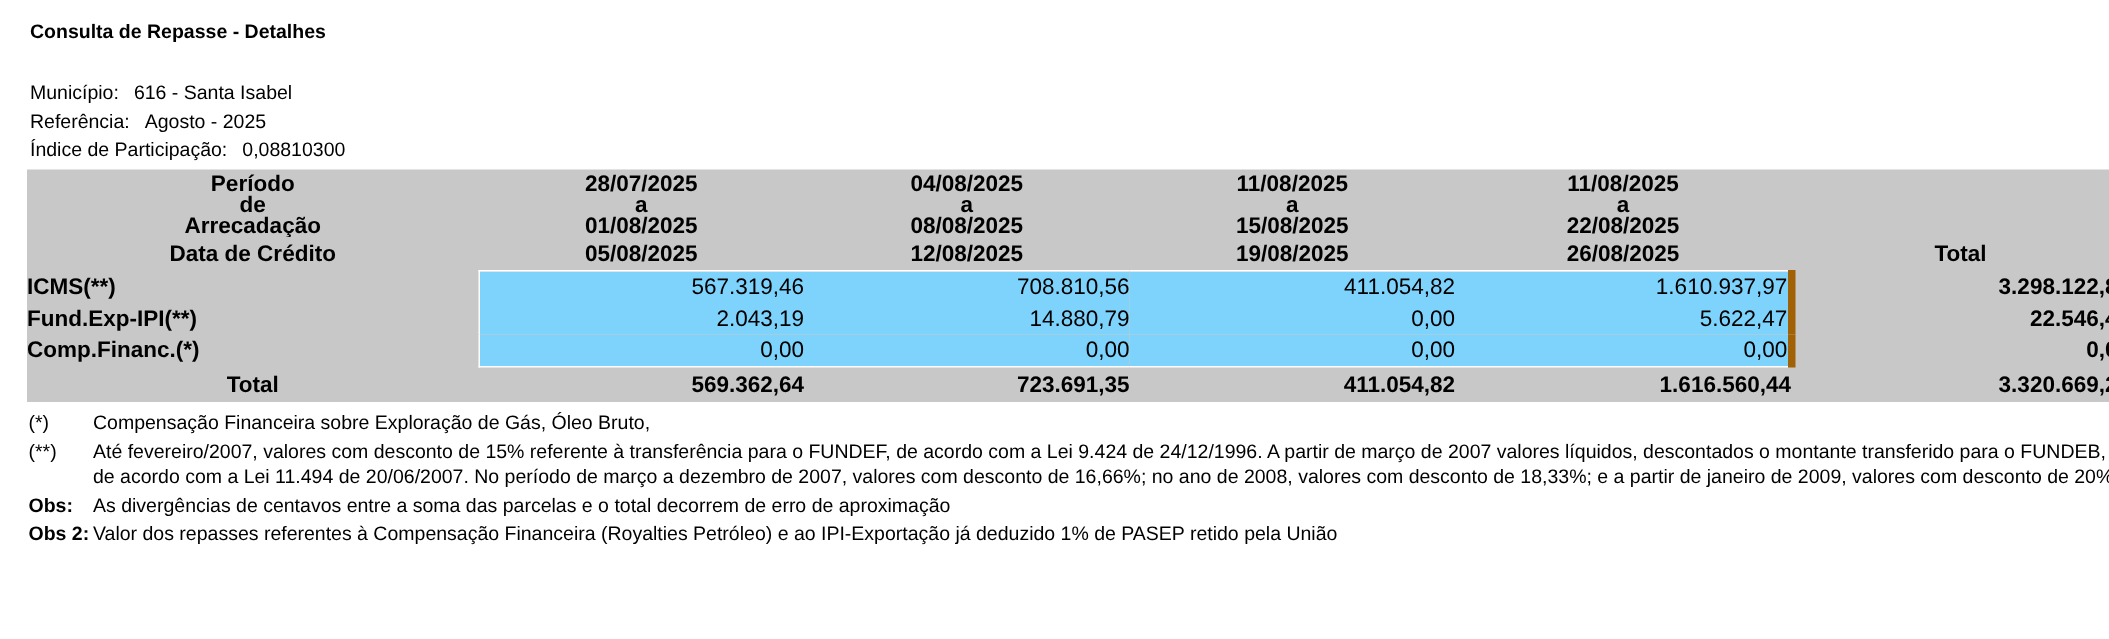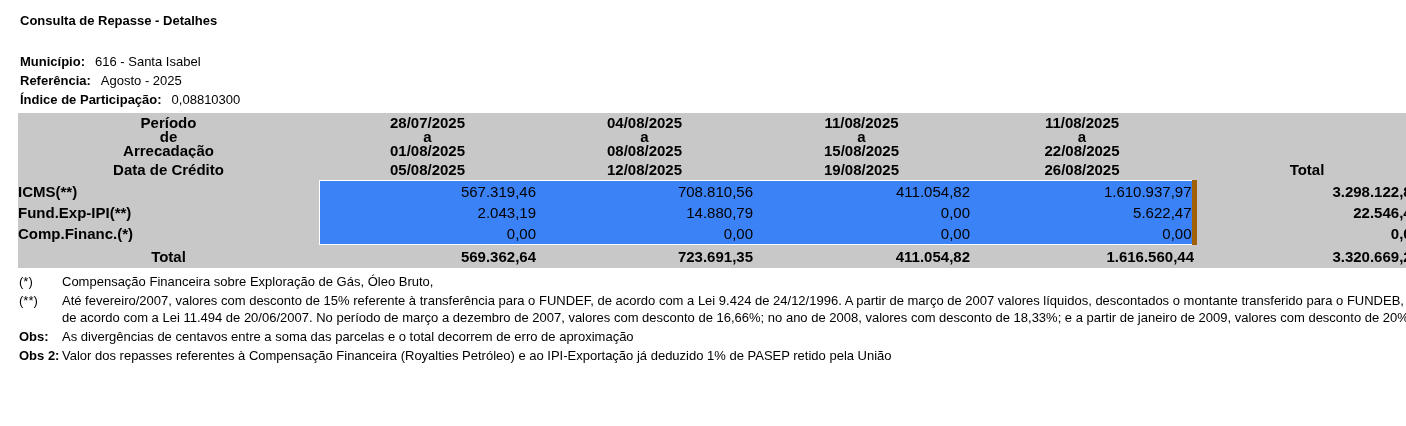--- a/index.html
+++ b/index.html
@@ -24,21 +24,21 @@
     padding: 13px 0 0 4px;
   }
   .info {
     margin: 24px 0 0 4px;
   }
   .info-line {
     height: 19px;
     line-height: 19px;
     white-space: nowrap;
   }
-  .info-line .lbl { font-weight: bold; }
+  .info-line .lbl { font-weight: normal; }
   .info-line .val { margin-left: 10px; }
 
   table.repasse {
     width: 1402px;
     margin: 4px 0 0 2px;
     border-collapse: collapse;
     background: #c8c8c8;
     table-layout: fixed;
     font-size: 15px;
   }
@@ -63,21 +63,21 @@
   td.lbl-cell {
     font-weight: bold;
     padding-left: 4px;
     height: 21px;
   }
   td.num {
     text-align: right;
     padding-right: 7px;
     height: 21px;
   }
-  td.light { background: #3b82f6; }
+  td.light { background: #7dd3fc; }
   td.lt { border-top: 1px solid #ffffff; }
   td.lb { border-bottom: 1px solid #ffffff; }
   td.ll { border-left: 1px solid #ffffff; }
   td.lr { border-right: 5px solid #a16207; }
   td.total-col {
     font-weight: bold;
     padding-right: 4px;
   }
   tr.total-row td {
     font-weight: bold;

